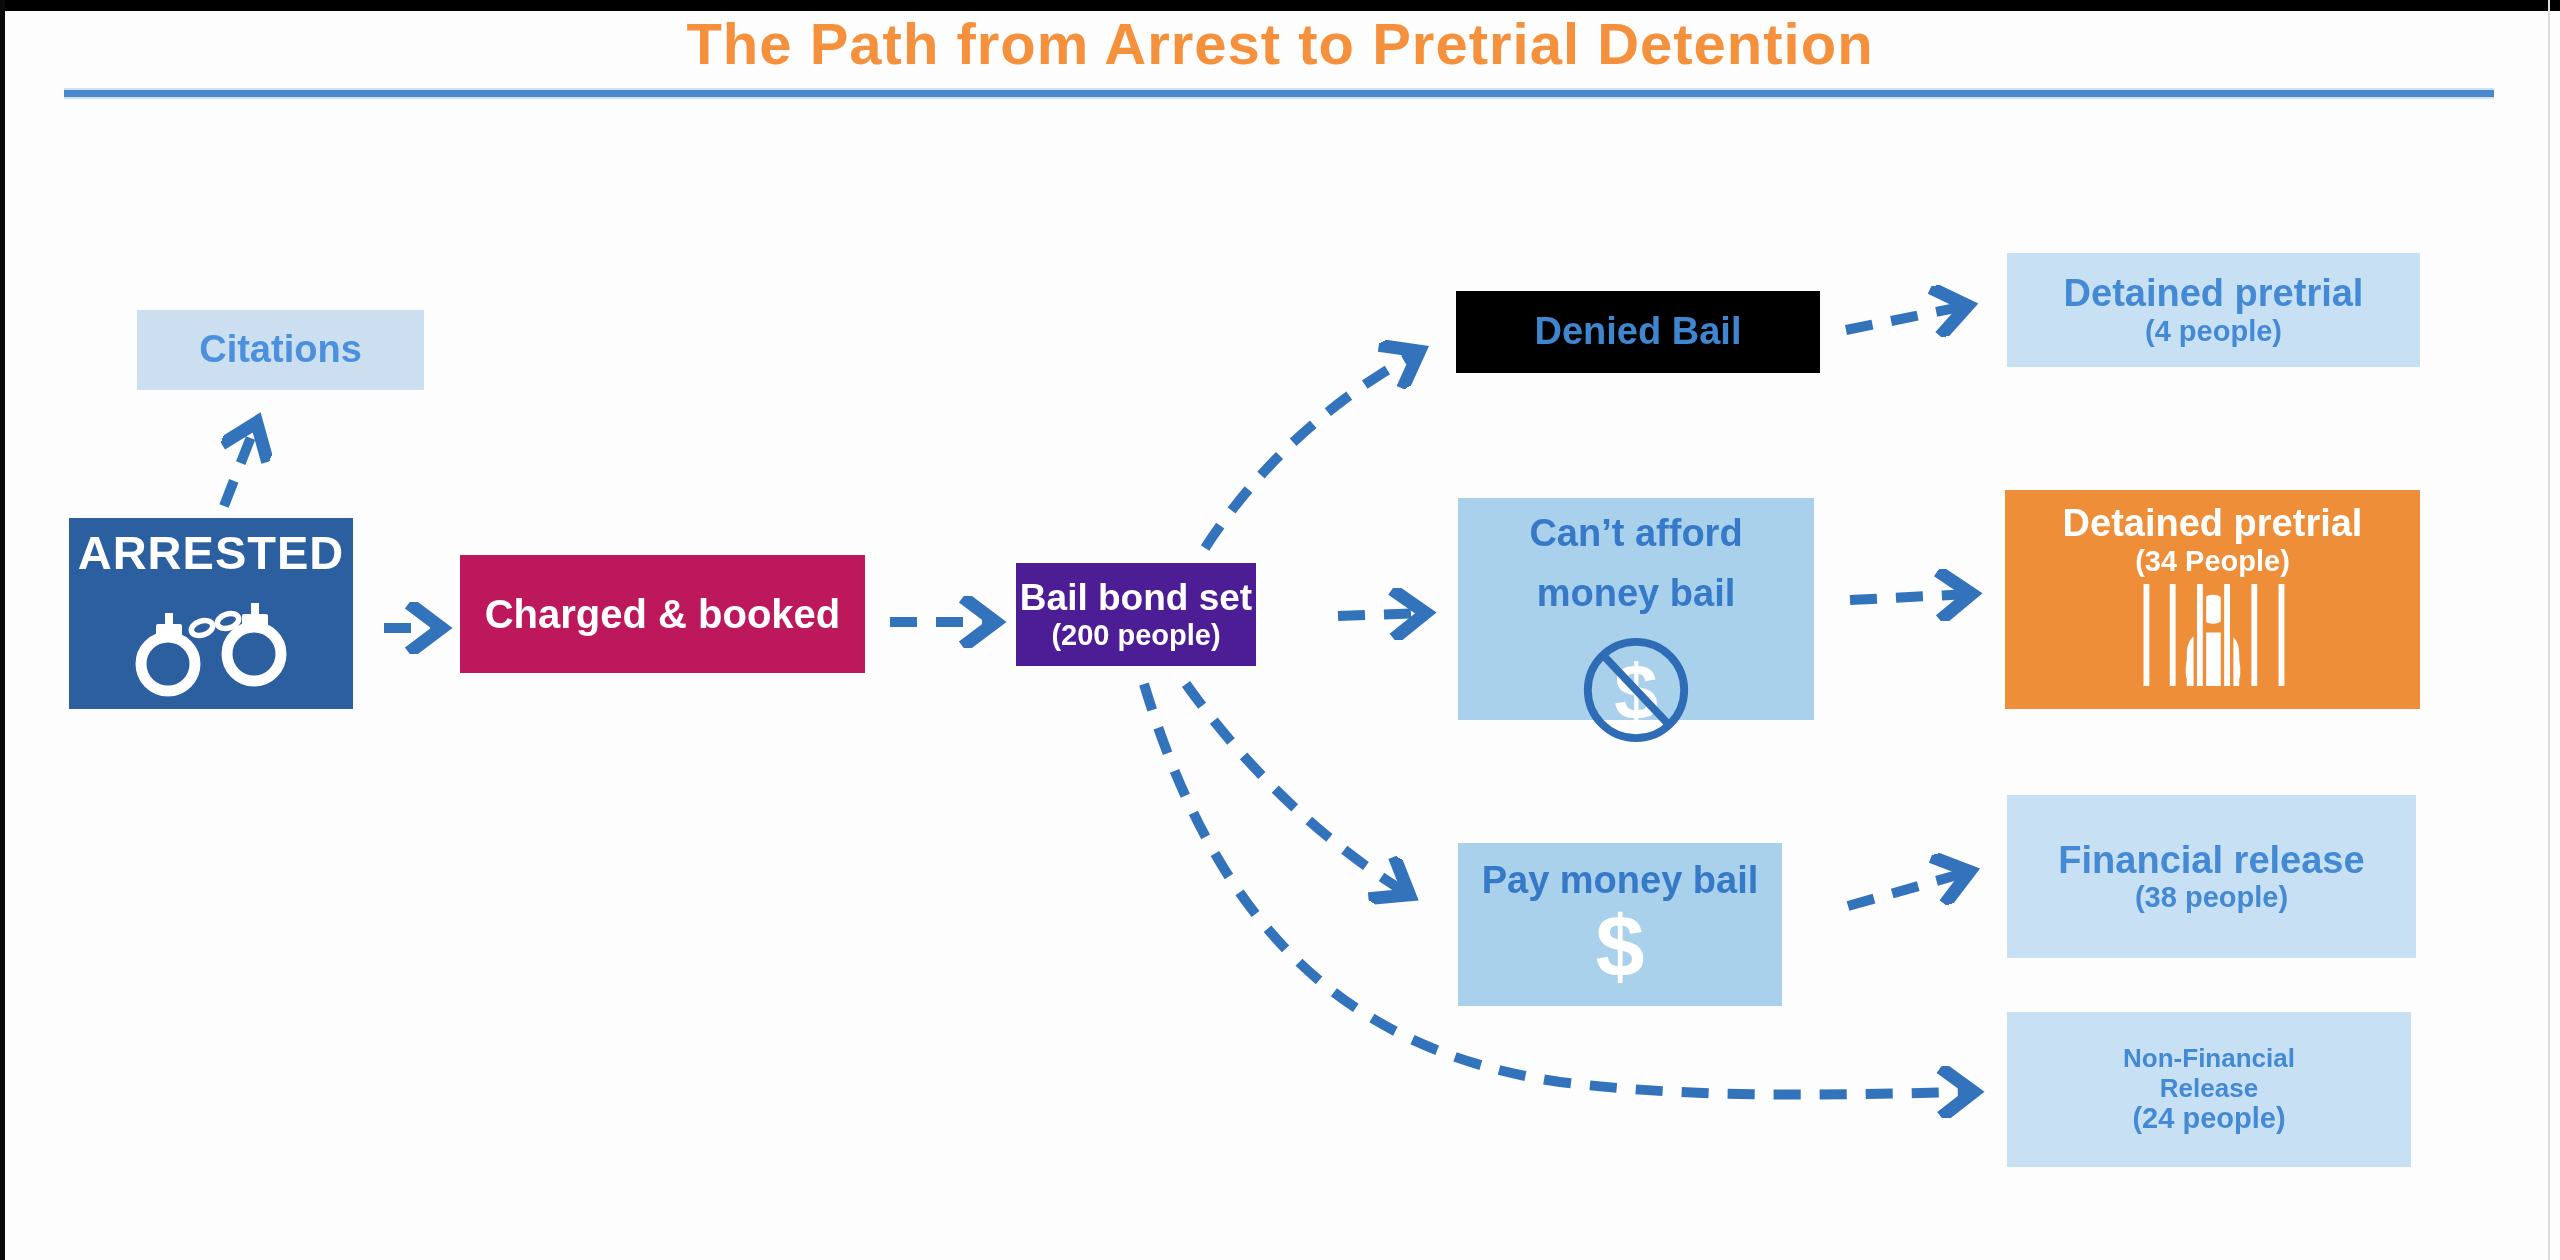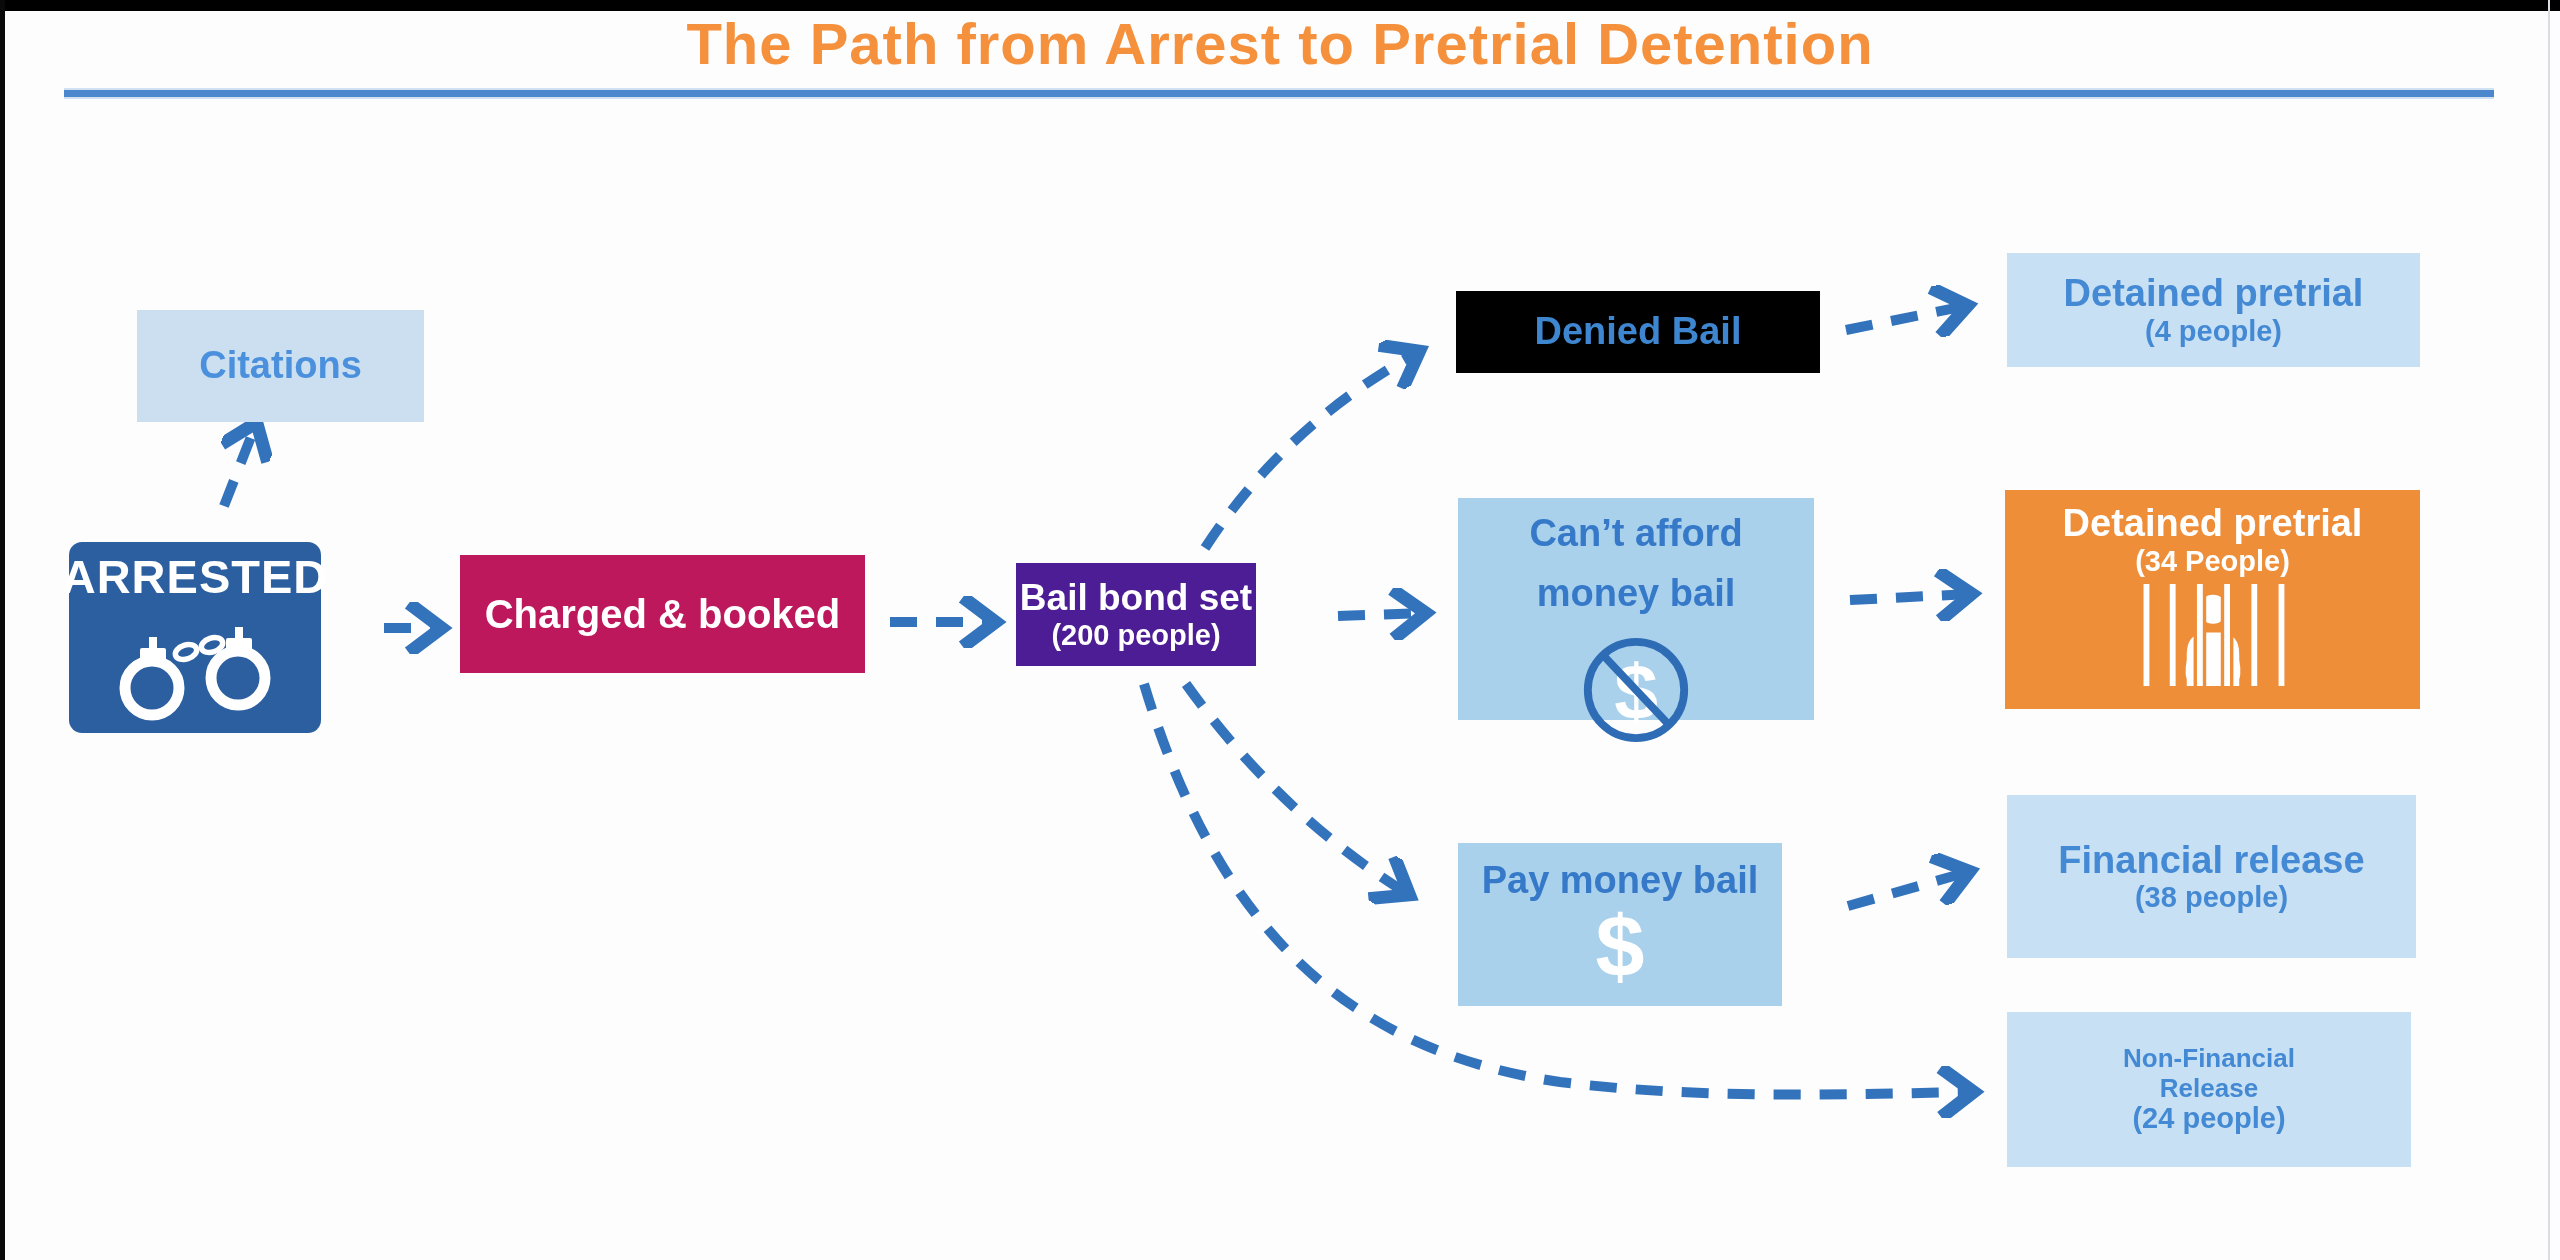--- a/index.html
+++ b/index.html
@@ -18,24 +18,24 @@
   .title-rule{position:absolute;left:64px;top:88px;width:2430px;height:11px;
          background:linear-gradient(to bottom,#cfe1f3 0 2px,#4a87cc 2px 9px,#cfe1f3 9px 11px);}
 
   
   .node{position:absolute;display:flex;flex-direction:column;align-items:center;
         justify-content:center;text-align:center;box-sizing:border-box;}
   .lbl{line-height:1.15;}
   .sub{line-height:1.1;}
 
   
-  .arrested{left:69px;top:542px;width:252px;height:191px;background:#2B5F9F;color:#fff;gap:6px;border-radius:13px;}
+  .arrested{left:69px;top:518px;width:284px;height:191px;background:#2B5F9F;color:#fff;gap:6px;}
   .arrested .lbl{font-size:47px;font-weight:bold;letter-spacing:1px;}
 
-  .citations{left:137px;top:310px;width:287px;height:112px;background:#CBDFF0;}
+  .citations{left:137px;top:310px;width:287px;height:80px;background:#CBDFF0;}
   .citations .lbl{font-size:38px;color:#4A90DC;font-weight:bold;}
 
   .charged{left:460px;top:555px;width:405px;height:118px;background:#be185d;}
   .charged .lbl{font-size:40px;color:#fff;font-weight:bold;}
 
   .bail{left:1016px;top:563px;width:240px;height:103px;background:#4c1d95;color:#fff;}
   .bail .lbl{font-size:37px;font-weight:bold;}
   .bail .sub{font-size:29px;font-weight:bold;}
 
   .denied{left:1456px;top:291px;width:364px;height:82px;background:#000000;}

